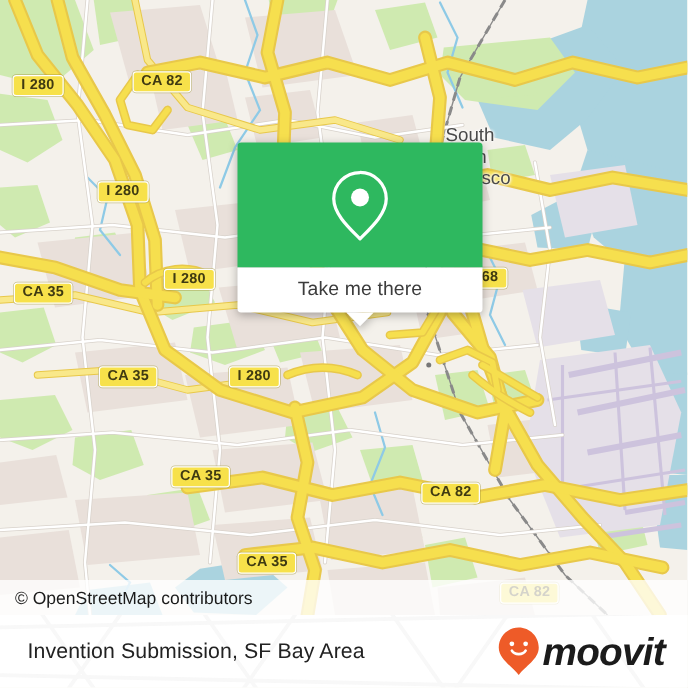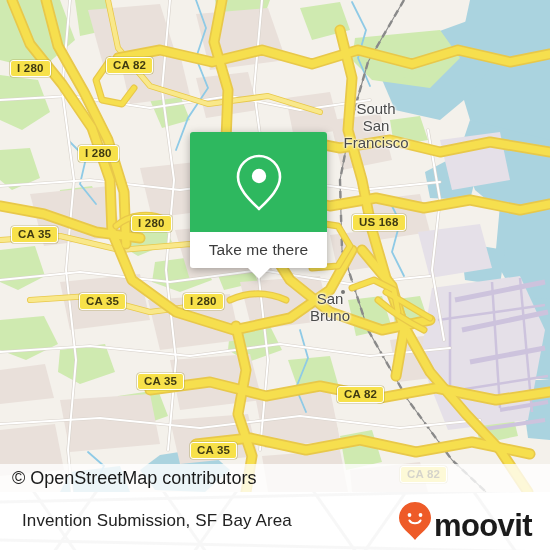--- a/index.html
+++ b/index.html
@@ -18,22 +18,22 @@
     width: 550px; height: 492px;
     background: #f2efe9;
     overflow: hidden;
   }
 
   .map-canvas { position: absolute; left:0; top:0; width:100%; height:100%; }
 
   
   .popup {
     position: absolute;
-    left: 190px; top: 132px;
-    width: 137px; height: 136px;
+    left: 190px; top: 114px;
+    width: 196px; height: 136px;
     border-radius: 3px;
     overflow: visible;
     filter: drop-shadow(0 2px 4px rgba(0,0,0,.30));
     z-index: 40;
   }
   .popup-head {
     height: 100px;
     background: #2eb85f;
     border-radius: 3px 3px 0 0;
     display: flex; align-items: center; justify-content: center;
@@ -63,21 +63,21 @@
   .attribution {
     position: absolute;
     left: 0; top: 464px;
     width: 550px; height: 28px;
     background: rgba(255,255,255,.78);
     display: flex; align-items: center;
     padding-left: 12px;
     z-index: 50;
   }
   .attribution span {
-    font-size: 18px;
+    font-size: 14px;
     color: #1a1a1a;
   }
 
   
   .footer {
     position: absolute;
     left: 0; top: 492px;
     width: 550px; height: 58px;
     background: #ffffff;
     display: flex; align-items: center;
@@ -91,22 +91,22 @@
     opacity: .055;
     pointer-events: none;
   }
   .footer-title {
     font-size: 17px;
     color: #222222;
     letter-spacing: .1px;
     position: relative; z-index: 2;
   }
   .brand {
-    display: flex; align-items: flex-end; gap: 2px;
-    position: relative; z-index: 2;
+    display: flex; align-items: center; gap: 2px;
+    position: relative; z-index: 2; font-style: italic;
   }
   .brand-word {
     font-size: 31px;
     font-weight: bold;
     color: #1b1b1b;
     letter-spacing: -0.6px;
     line-height: 1;
   }
 
   
@@ -351,22 +351,20 @@
         <path d="M386 292 C 400 300, 416 310, 430 318"></path>
         <path d="M378 300 C 392 312, 408 322, 424 330"></path>
         <path d="M230 300 C 248 292, 268 292, 286 300"></path>
         <path d="M116 226 C 130 214, 150 212, 166 220"></path>
       </g>
     </svg>
 
     <div class="place" style="left:336px; top:100px; width:80px;">South
 San
 Francisco</div>
-    <div class="place" style="left:295px; top:290px; width:70px;">San
-Bruno</div>
     <div class="place-dot" style="left:341px; top:290px;"></div>
 
     <div class="shield" style="left:10px;  top:60px;">I 280</div>
     <div class="shield" style="left:106px; top:57px;">CA 82</div>
     <div class="shield" style="left:78px;  top:145px;">I 280</div>
     <div class="shield" style="left:11px;  top:226px;">CA 35</div>
     <div class="shield" style="left:131px; top:215px;">I 280</div>
     <div class="shield" style="left:352px; top:214px; z-index:10;">US 168</div>
     <div class="shield" style="left:79px;  top:293px;">CA 35</div>
     <div class="shield" style="left:183px; top:293px;">I 280</div>

